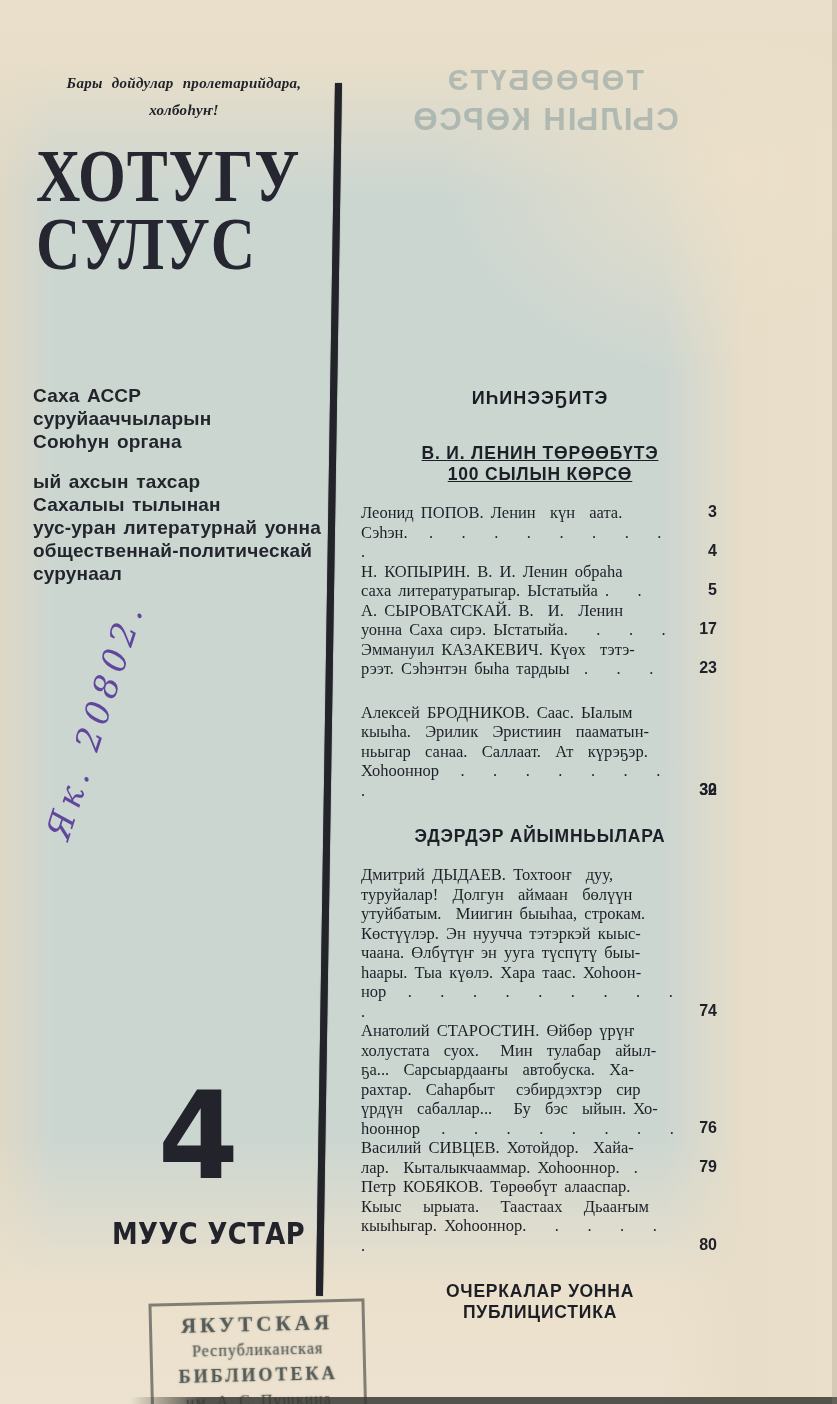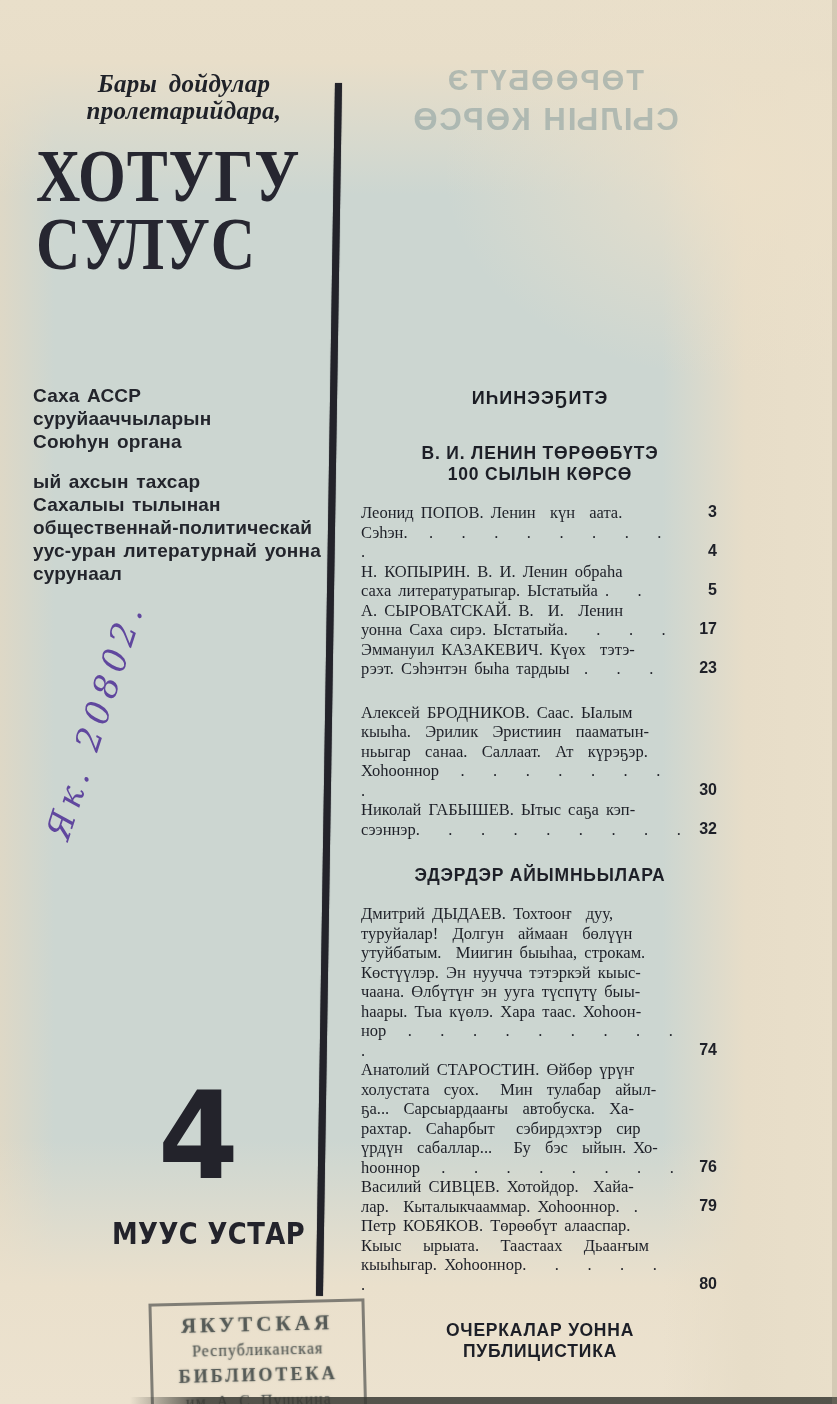--- a/index.html
+++ b/index.html
@@ -15,21 +15,21 @@
       linear-gradient(270deg, #e9dfca 0px, #e7ddc8 92px, rgba(233,223,202,0) 175px),
       linear-gradient(0deg, #ece2cf 0px, #eae0cc 118px, rgba(236,226,207,0) 265px),
       linear-gradient(90deg, #ded8c6 0px, rgba(222,216,198,0) 55px);
   }
   
   .slogan{
     position:absolute;left:28px;top:70px;width:312px;
     text-align:center;
     font-family:"Liberation Serif",serif;
     font-style:italic;font-weight:bold;
-    font-size:25px;line-height:27px;
+    font-size:15px;line-height:27px;
     letter-spacing:.3px;word-spacing:5px;
     color:#1f2128;
   }
   .masthead{
     position:absolute;left:36px;top:142px;
     font-family:"Liberation Serif",serif;
     font-weight:bold;
     font-size:74px;line-height:68px;
     letter-spacing:1px;color:#262630;
     transform:scaleX(0.83);transform-origin:left top;
@@ -119,21 +119,21 @@
     margin-bottom:34px;
   }
   .toc-section-heading{
     font-family:"Liberation Sans",sans-serif;
     font-weight:bold;font-size:17.5px;line-height:21px;
     letter-spacing:.8px;text-align:center;
     white-space:pre-line;
     margin:26px 0 18px 0;
     color:#1d1f27;
   }
-  .toc-section-heading.first{margin-top:10px;}
+  .toc-section-heading.first{margin-top:10px;text-decoration:underline;}
   .toc-entry{
     position:relative;
     padding-right:36px;
     font-family:"Liberation Serif",serif;
     font-size:16.5px;line-height:19.5px;
     word-spacing:3px;
     white-space:pre-wrap;
   }
   .toc-entry.gap{margin-top:24px;}
   .toc-entry .seg-b{font-weight:normal;}
@@ -158,38 +158,39 @@
 
 <div class="page">
 
   <div class="ghost">
     <div class="g1">ТӨРӨӨБҮТЭ</div>
     <div class="g2">СЫЛЫН КӨРСӨ</div>
   </div>
 
   <div class="slogan">
     <div>Бары дойдулар пролетарийдара,</div>
+    <div>холбоһуҥ!</div>
   </div>
 
   <div class="masthead">
     <div>ХОТУГУ</div>
     <div>СУЛУС</div>
   </div>
 
   <div class="pub-info">
     <div>Саха АССР</div>
     <div>суруйааччыларын</div>
     <div>Союһун органа</div>
   </div>
 
   <div class="desc">
     <div>ый ахсын тахсар</div>
     <div>Сахалыы тылынан</div>
+    <div>уус-уран литературнай уонна</div>
     <div>общественнай-политическай</div>
-    <div>уус-уран литературнай уонна</div>
     <div>сурунаал</div>
   </div>
 
   <div class="handwriting">Як. 20802.</div>
 
   <div class="issue-number">4</div>
   <div class="issue-month">МУУС УСТАР</div>
 
   <div class="divider"></div>
 
@@ -203,22 +204,21 @@
         <div class="toc-entry"><span><span class="seg-b">Н. КОПЫРИН.</span><span> В. И. Ленин обраһа
 саха литературатыгар. </span><span class="seg-b">Ыстатыйа</span><span> .    .</span></span><span class="entry-page">5</span></div>
         <div class="toc-entry"><span><span class="seg-b">А. СЫРОВАТСКАЙ.</span><span> В.  И.  Ленин
 уонна Саха сирэ. </span><span class="seg-b">Ыстатыйа.</span><span>    .    .    .</span></span><span class="entry-page">17</span></div>
         <div class="toc-entry"><span><span class="seg-b">Эммануил КАЗАКЕВИЧ.</span><span> Күөх  тэтэ-
 рээт. </span><span class="seg-b">Сэһэнтэн быһа тардыы</span><span>  .    .    .</span></span><span class="entry-page">23</span></div>
         <div class="toc-entry gap"><span><span class="seg-b">Алексей БРОДНИКОВ.</span><span> Саас. Ыалым
 кыыһа.  Эрилик  Эристиин  пааматын-
 ньыгар  санаа.  Саллаат.  Ат  күрэҕэр.
 </span><span class="seg-b">Хоһооннор</span><span>   .    .    .    .    .    .    .    .</span></span><span class="entry-page">30</span></div>
-        <div class="toc-entry"><span><span class="seg-b">Николай ГАБЫШЕВ.</span><span> Ытыс саҕа кэп-
-сээннэр.</span><span>    .    .    .    .    .    .    .    .</span></span><span class="entry-page">32</span></div>
+        <div class="toc-entry"><span class="entry-page">32</span></div>
         <div class="toc-section-heading">ЭДЭРДЭР АЙЫМНЬЫЛАРА</div>
         <div class="toc-entry"><span><span class="seg-b">Дмитрий ДЫДАЕВ.</span><span> Тохтооҥ  дуу,
 туруйалар!  Долгун  аймаан  бөлүүн
 утуйбатым.  Миигин быыһаа, строкам.
 Көстүүлэр. Эн нуучча тэтэркэй кыыс-
 чаана. Өлбүтүҥ эн ууга түспүтү быы-
 һаары. Тыа күөлэ. Хара таас. </span><span class="seg-b">Хоһоон-
 нор</span><span>   .    .    .    .    .    .    .    .    .    .</span></span><span class="entry-page">74</span></div>
         <div class="toc-entry"><span><span class="seg-b">Анатолий СТАРОСТИН.</span><span> Өйбөр үрүҥ
 холустата  суох.   Мин  тулабар  айыл-

